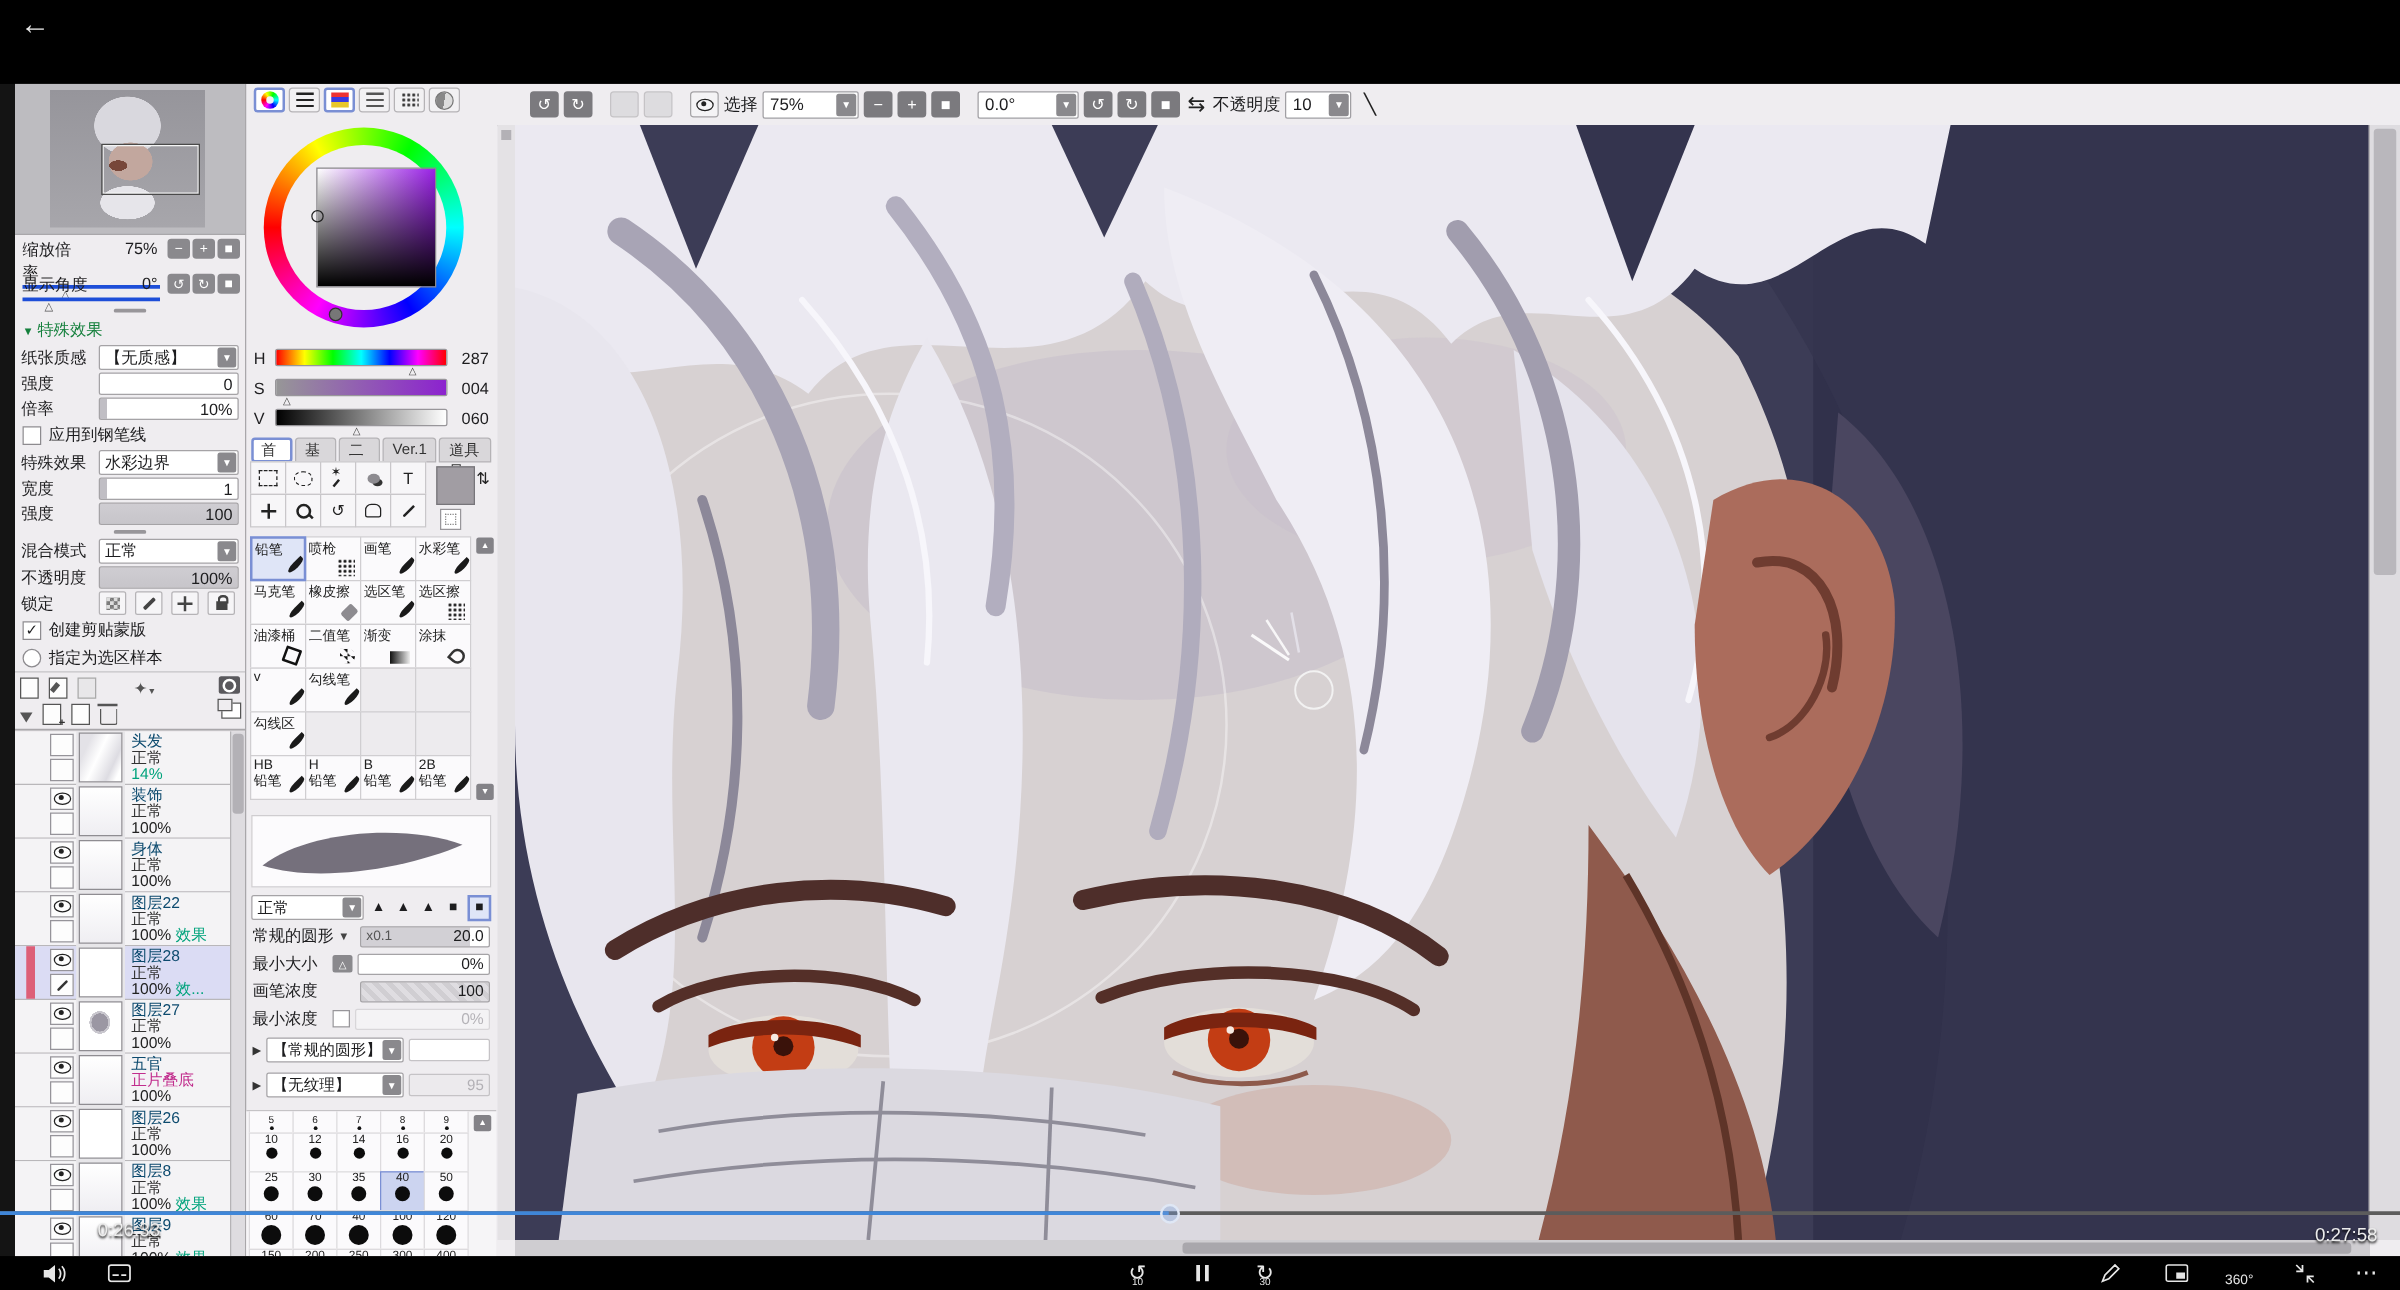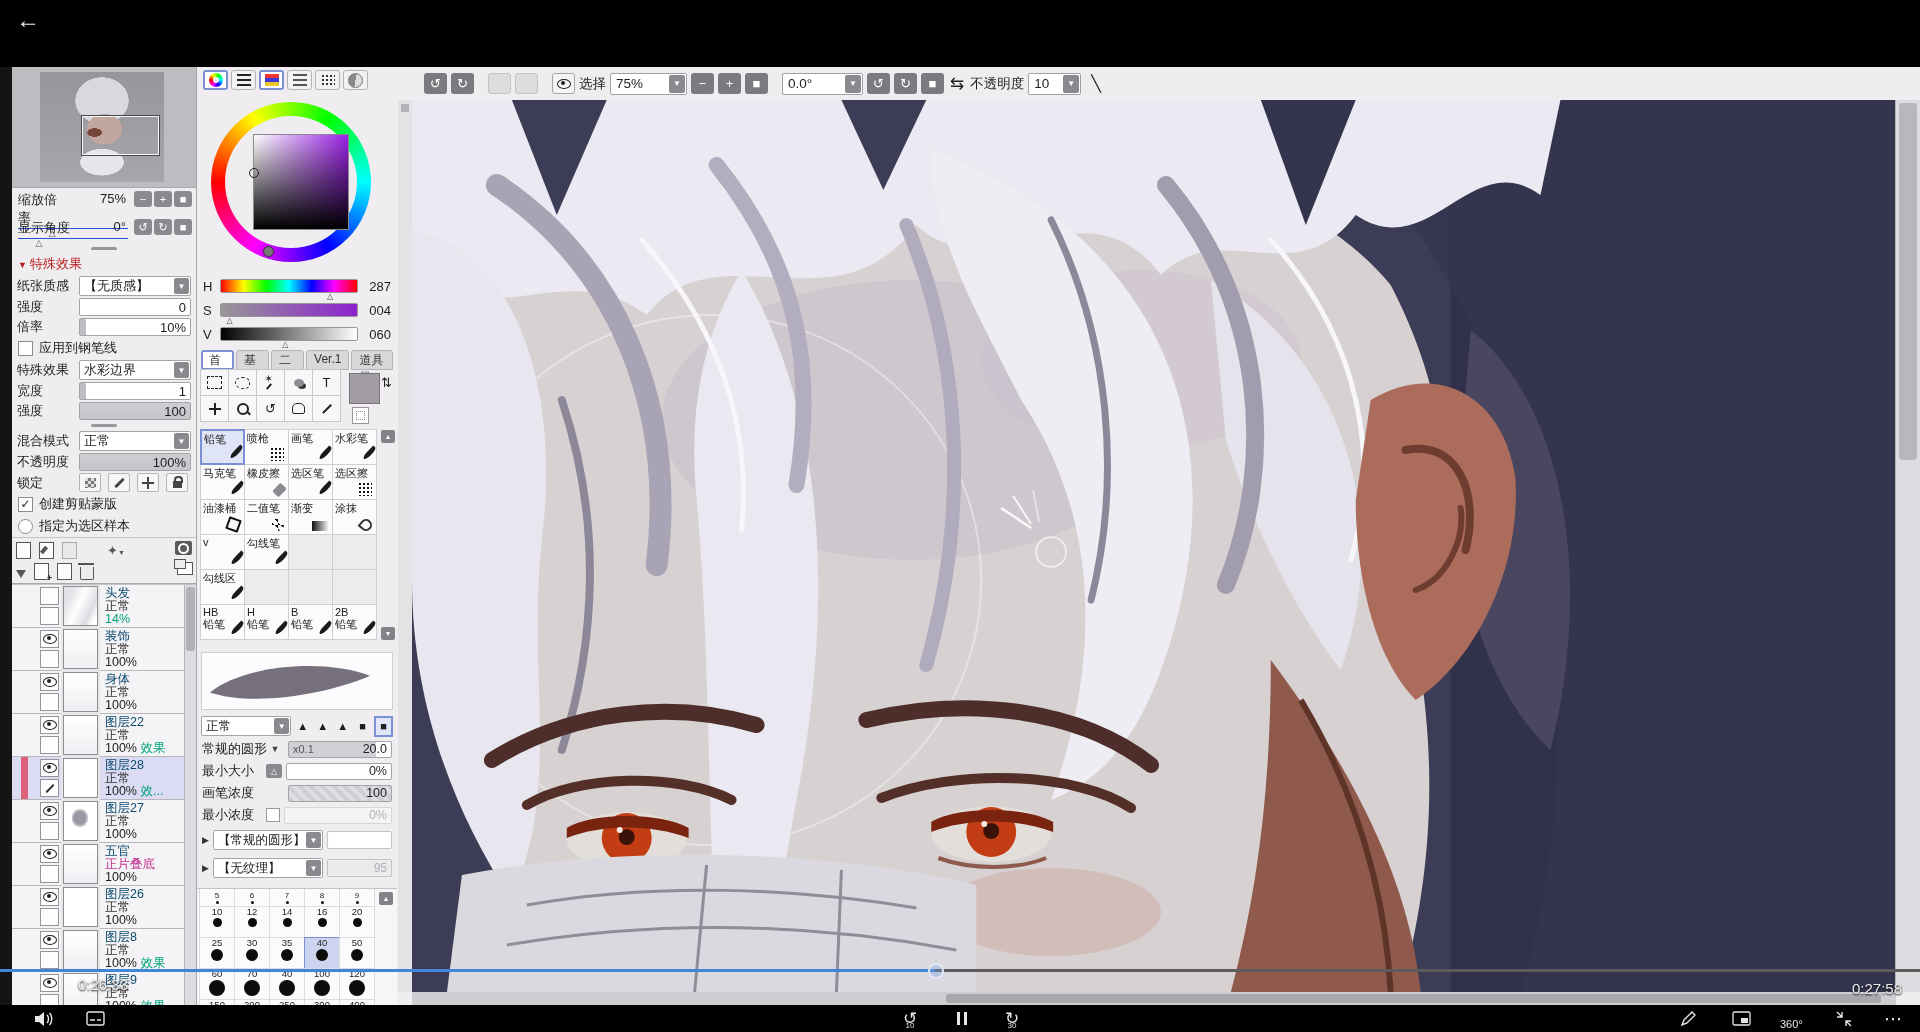--- a/index.html
+++ b/index.html
@@ -31,29 +31,29 @@
   #navthumb{position:absolute;left:28px;top:5px;width:124px;height:110px;
     background:
       radial-gradient(36px 22px at 50% 82%, #e6e5ea 0 60%, transparent 61%),
       radial-gradient(12px 7px at 44% 55%, #77473a 0 60%, transparent 61%),
       radial-gradient(30px 26px at 52% 52%, #c2a79e 0 58%, transparent 59%),
       radial-gradient(48px 42px at 50% 26%, #d9d8de 0 55%, transparent 56%),
       linear-gradient(180deg,#96959b,#a7a6ab);}
   #viewrect{position:absolute;left:34%;top:40%;width:60%;height:34%;border:1px solid #f5f5f5;outline:1px solid #4a4a4a;}
   .navrow{display:flex;align-items:flex-start;padding:3px 4px 0 6px;height:28px;box-sizing:border-box;}
   .navlbl{flex:1;}
-  .navlbl .l1{display:flex;justify-content:space-between;border-bottom:1px solid #1d4ed8;padding:0 2px 1px 0;gap:33px;}
+  .navlbl .l1{display:flex;justify-content:space-between;border-bottom:3px solid #1d4ed8;padding:0 2px 1px 0;gap:33px;}
   .tri{font-size:9px;color:#555;display:block;margin-left:28%;line-height:8px;}
   .tri2{margin-left:16%;}
   .btngrp{display:flex;gap:2px;margin-left:6px;}
   .sbtn{width:18px;height:16px;background:#8a898d;border-radius:3px;color:#fff;font-size:11px;
         display:flex;align-items:center;justify-content:center;cursor:pointer;}
   .grip{height:9px;display:flex;align-items:center;justify-content:center;}
   .grip i{width:26px;height:3px;background:#98969a;border-radius:2px;}
-  .sechead{color:#b91c1c;padding:2px 6px;font-size:13px;}
+  .sechead{color:#15803d;padding:2px 6px;font-size:13px;}
   .sechead .tw{font-size:9px;margin-right:3px;}
   .frow{display:flex;align-items:center;padding:1px 5px;gap:4px;}
   .flbl{width:58px;white-space:nowrap;}
   .fbox{flex:1;background:#fff;border:1px solid #a5a3a6;border-radius:2px;height:16px;
         display:flex;align-items:center;justify-content:flex-end;padding:0 4px;font-size:13px;}
   .fbox.fill{background:linear-gradient(#cfcdd2,#c7c5ca);}
   .fbox.fill1{background:linear-gradient(to right,#c0bec4 0 5%,#fff 5%);justify-content:flex-end;}
   .drop{flex:1;background:#fff;border:1px solid #a5a3a6;border-radius:2px;height:18px;
         display:flex;align-items:center;padding-left:4px;position:relative;}
   .drop .db{position:absolute;right:1px;top:1px;bottom:1px;width:15px;background:#8a898d;border-radius:2px;

